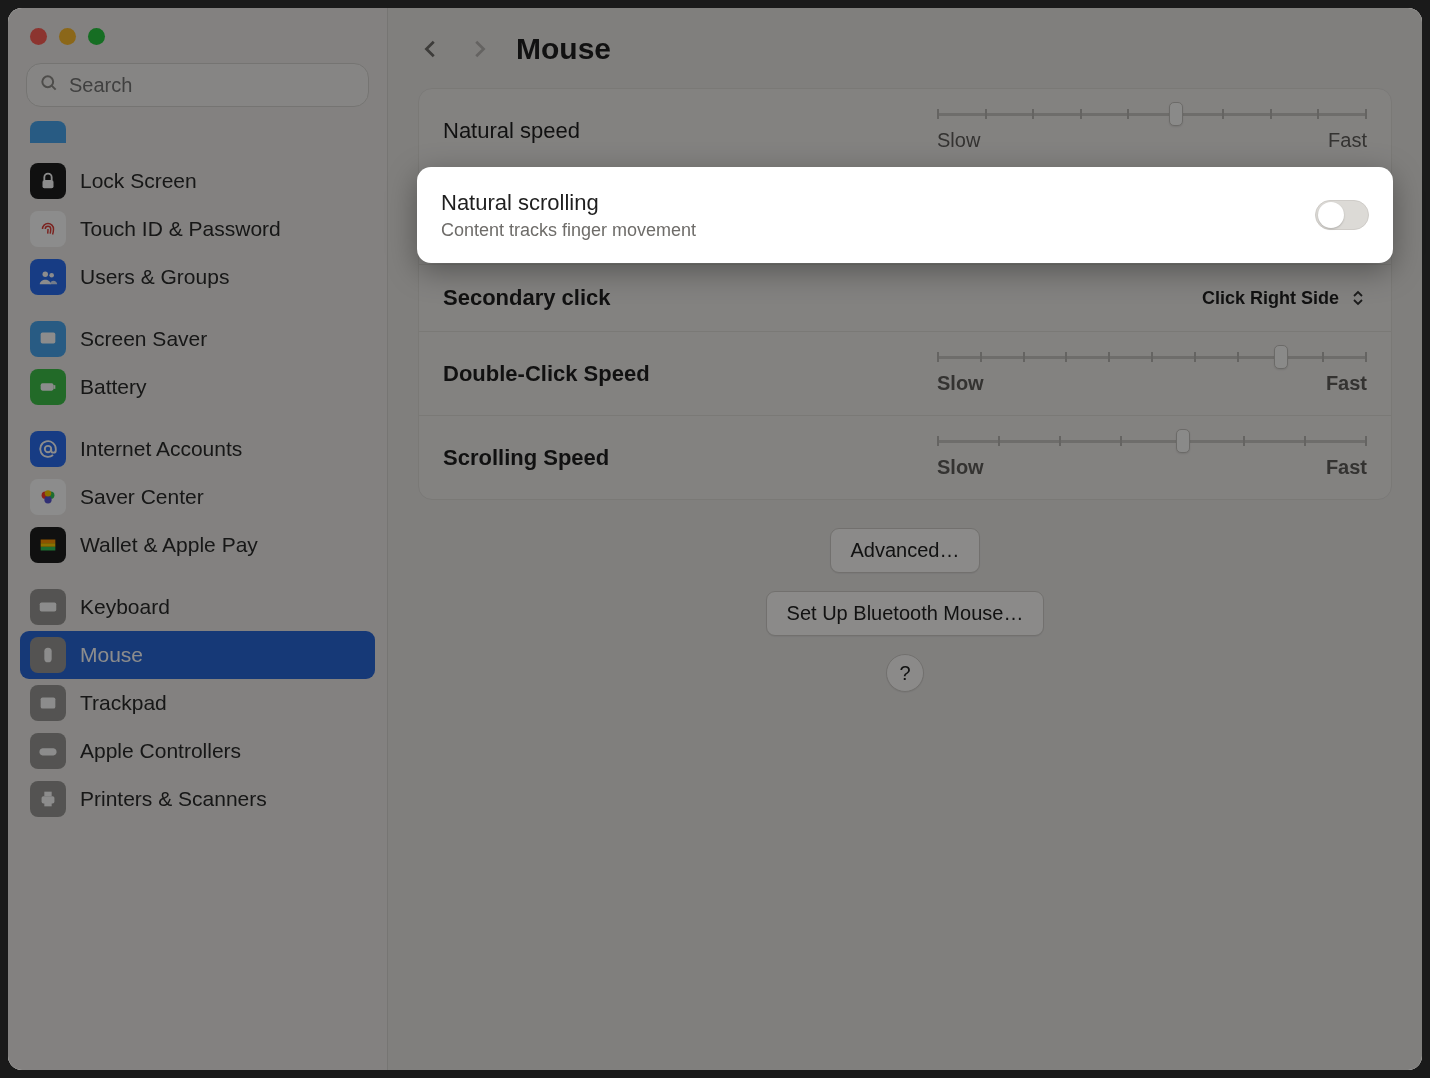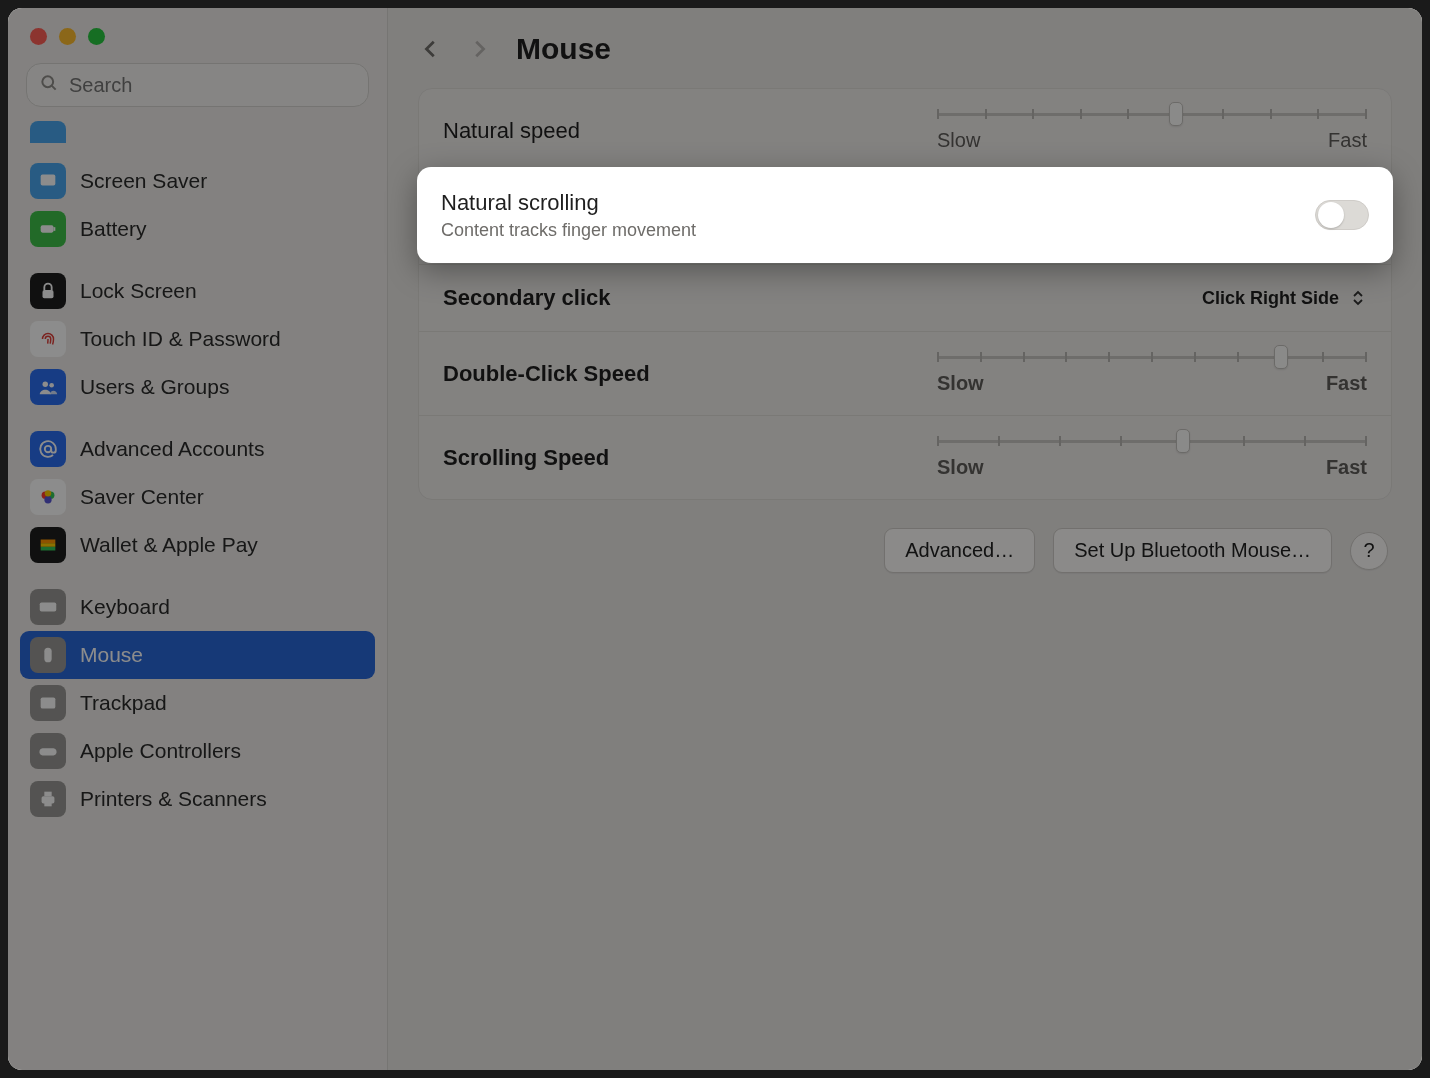--- a/index.html
+++ b/index.html
@@ -65,21 +65,21 @@
   .ticks { position:absolute; top:0; left:0; right:0; height:10px; display:flex; justify-content:space-between;}
   .tick { width:2px; height:10px; background:#b8b6b2; }
   .thumb { position:absolute; top:-7px; width:14px; height:24px; background:#fcfbf9; border:1px solid #c4c2be; border-radius:5px; transform:translateX(-50%); box-shadow:0 1px 2px rgba(0,0,0,0.1);}
   .toggle {
     width:54px; height:30px; background:#dcdad6; border-radius:30px; position:relative; border:1px solid #cfccc8;
   }
   .toggle-knob { position:absolute; width:26px; height:26px; background:#fff; border-radius:50%; top:1px; left:2px; box-shadow:0 1px 2px rgba(0,0,0,.2);}
   .select-wrap { display:flex; align-items:center; gap:10px; font-size:18px; color:#1f1f1f; }
   .stepper { width:18px; height:22px; display:flex; flex-direction:column; justify-content:center; align-items:center; gap:0; }
   .stepper svg{width:12px;height:8px;}
-  .buttons-row { display:flex; gap:18px; justify-content:flex-end; align-items:center; padding:28px 34px; }
+  .buttons-row { display:flex; gap:18px; justify-content:flex-end; align-items:center; padding:28px 34px;flex-direction:column; }
   .btn {
     background:#fdfcfa; border:1px solid #cfccc8; border-radius:9px;
     padding:10px 20px; font-size:20px; color:#222; box-shadow:0 1px 1px rgba(0,0,0,.05);
   }
   .help-btn { width:38px; height:38px; border-radius:50%; text-align:center; padding:0; font-size:20px; display:flex; align-items:center; justify-content:center;}
   
   .highlight-row {
     position:absolute; z-index:100; background:#fff; border-radius:14px;
     box-shadow:0 8px 30px rgba(0,0,0,.35);
     display:flex; align-items:center; justify-content:space-between;
@@ -110,39 +110,20 @@
         <input placeholder="Search" style="">
       </div>
     </div>
     <div class="nav" id="nav">
 
       <div class="nav-item cut">
         <div class="nav-icon" style="background:#4aa7ee"></div>
       </div>
     <div class="nav-group">
           <div class="nav-item">
-            <div class="nav-icon" style="background: rgb(74, 167, 238);">
-              <svg viewBox="0 0 24 24" fill="#fff">
-                <rect x="4" y="5" width="16" height="12" rx="2"></rect>
-              </svg>
-            </div>
-            <span>Screen Saver</span>
-          </div>
-          <div class="nav-item">
-            <div class="nav-icon" style="background: rgb(62, 194, 74);">
-              <svg viewBox="0 0 24 24" fill="#fff">
-                <rect x="4" y="8" width="14" height="8" rx="2"></rect>
-                <rect x="18" y="10" width="2" height="4"></rect>
-              </svg>
-            </div>
-            <span>Battery</span>
-          </div>
-        </div>
-        <div class="nav-group">
-          <div class="nav-item">
             <div class="nav-icon" style="background: rgb(30, 30, 30);">
               <svg viewBox="0 0 24 24" fill="#fff">
                 <rect x="6" y="11" width="12" height="9" rx="2"></rect>
                 <path d="M8 11V8a4 4 0 0 1 8 0v3" fill="none" stroke="#fff" stroke-width="2"></path>
               </svg>
             </div>
             <span>Lock Screen</span>
           </div>
           <div class="nav-item">
             <div class="nav-icon" style="background: rgb(255, 255, 255);">
@@ -161,27 +142,46 @@
                 <circle cx="16" cy="10" r="2.5"></circle>
                 <path d="M3 20c0-3 3-5 6-5s6 2 6 5"></path>
                 <path d="M14 20c0-2.5 2-4 4-4s4 1.5 4 4" opacity=".8"></path>
               </svg>
             </div>
             <span>Users &amp; Groups</span>
           </div>
         </div>
         <div class="nav-group">
           <div class="nav-item">
+            <div class="nav-icon" style="background: rgb(74, 167, 238);">
+              <svg viewBox="0 0 24 24" fill="#fff">
+                <rect x="4" y="5" width="16" height="12" rx="2"></rect>
+              </svg>
+            </div>
+            <span>Screen Saver</span>
+          </div>
+          <div class="nav-item">
+            <div class="nav-icon" style="background: rgb(62, 194, 74);">
+              <svg viewBox="0 0 24 24" fill="#fff">
+                <rect x="4" y="8" width="14" height="8" rx="2"></rect>
+                <rect x="18" y="10" width="2" height="4"></rect>
+              </svg>
+            </div>
+            <span>Battery</span>
+          </div>
+        </div>
+        <div class="nav-group">
+          <div class="nav-item">
             <div class="nav-icon" style="background: rgb(42, 110, 240);">
               <svg viewBox="0 0 24 24" fill="none" stroke="#fff" stroke-width="2">
                 <circle cx="12" cy="12" r="3.5"></circle>
                 <path d="M15.5 12v1.5a2.5 2.5 0 0 0 5 0V12a8.5 8.5 0 1 0-3 6.5"></path>
               </svg>
             </div>
-            <span>Advanced Accounts</span>
+            <span>Internet Accounts</span>
           </div>
           <div class="nav-item">
             <div class="nav-icon" style="background: rgb(255, 255, 255);">
               <svg viewBox="0 0 24 24">
                 <circle cx="9" cy="10" r="4" fill="#ff3b30"></circle>
                 <circle cx="15" cy="10" r="4" fill="#34c759"></circle>
                 <circle cx="12" cy="15" r="4" fill="#5856d6"></circle>
                 <circle cx="12" cy="8" r="3.5" fill="#ffcc00"></circle>
               </svg>
             </div>

